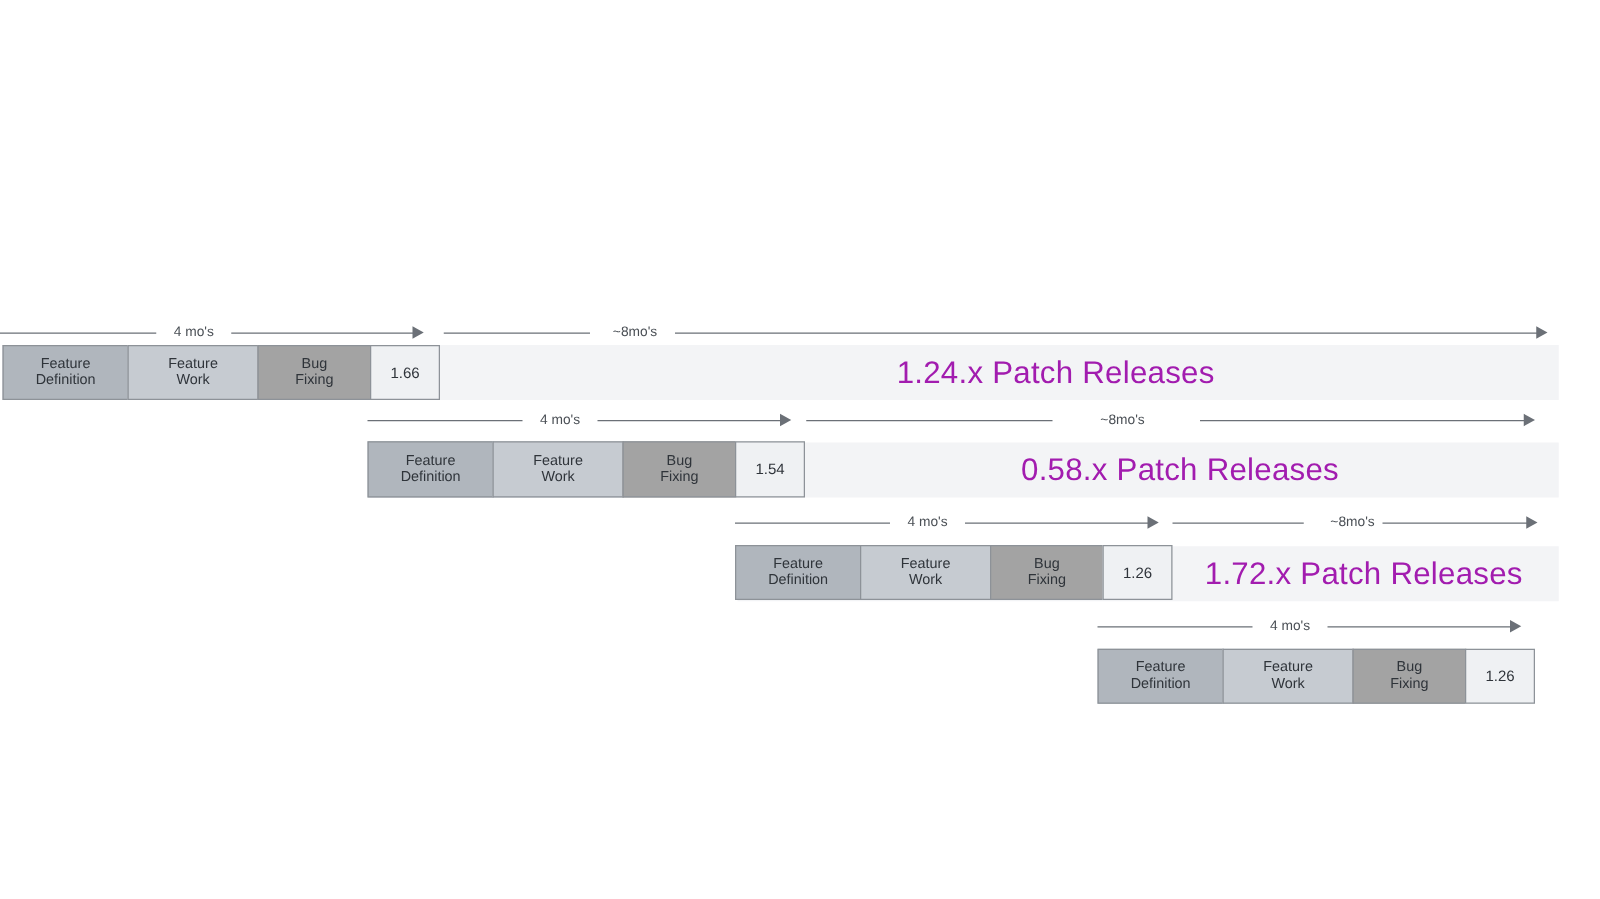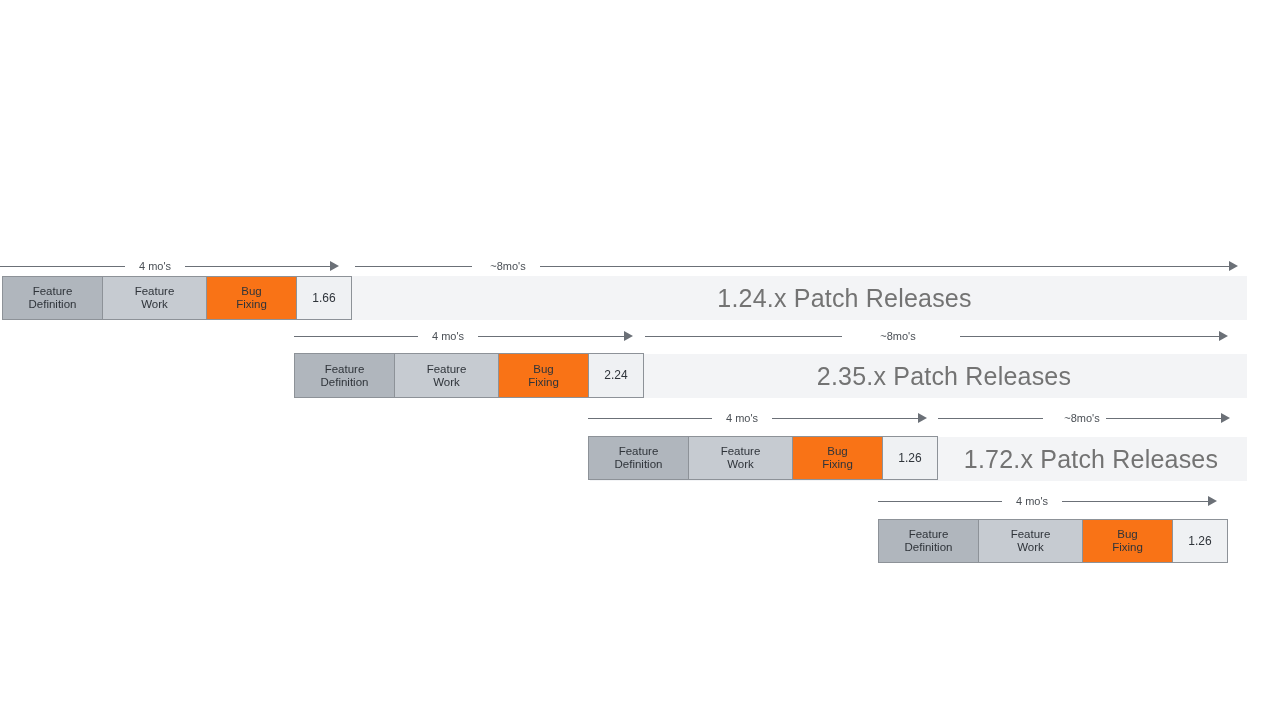--- a/index.html
+++ b/index.html
@@ -32,21 +32,21 @@
   .patch-bar {
     position: absolute;
     background: #f3f4f6;
     display: flex;
     align-items: center;
     justify-content: center;
   }
   .patch-bar-label {
     font-size: 25px;
     font-weight: 400;
-    color: #737373;
+    color: #a21caf;
     letter-spacing: 0.2px;
     white-space: nowrap;
   }
 
   
   .phase-track {
     position: absolute;
     display: flex;
     box-sizing: border-box;
     border-radius: 18px;
@@ -65,21 +65,21 @@
   }
   .phase-box + .phase-box { margin-left: -1px; }
 
   .phase-definition {
     background: #b0b6bd;
   }
   .phase-work {
     background: #c6cbd1;
   }
   .phase-bug {
-    background: #f97316;
+    background: #a3a3a3;
   }
   .phase-version {
     background: #eff1f3;
     font-size: 12px;
   }
   .phase-box .lbl { display: block; }
 
   
   .measure {
     position: absolute;
@@ -169,21 +169,21 @@
     </div>
 
     <div class="measure" style="left:645px; top:327px; width:595px;">
       <div class="seg" style="left:0px; width:197px;"></div>
       <div class="seg" style="left:315px; width:260px;"></div>
       <div class="arrowhead" style="left:574px;"></div>
       <div class="mlabel" style="left:253px;">~8mo's</div>
     </div>
 
     <div class="patch-bar" style="left:296px; top:354px; width:951px; height:44px;">
-      <span class="patch-bar-label" style="margin-left:345px;">2.35.x Patch Releases</span>
+      <span class="patch-bar-label" style="margin-left:345px;">0.58.x Patch Releases</span>
     </div>
 
     <div class="phase-track" style="left:294px; top:353px; width:351px; height:45px;">
       <div class="phase-box phase-definition" style="width:101px;">
         <span>
           <span class="lbl">Feature</span>
           <span class="lbl">Definition</span>
         </span>
       </div>
       <div class="phase-box phase-work" style="width:105px;">
@@ -192,21 +192,21 @@
           <span class="lbl">Work</span>
         </span>
       </div>
       <div class="phase-box phase-bug" style="width:91px;">
         <span>
           <span class="lbl">Bug</span>
           <span class="lbl">Fixing</span>
         </span>
       </div>
       <div class="phase-box phase-version" style="width:56px;">
-        <span>2.24</span>
+        <span>1.54</span>
       </div>
     </div>
   </div>
 
   <div class="release-row">
 
     <div class="measure" style="left:588px; top:409px; width:340px;">
       <div class="seg" style="left:0px; width:124px;"></div>
       <div class="seg" style="left:184px; width:147px;"></div>
       <div class="arrowhead" style="left:330px;"></div>

